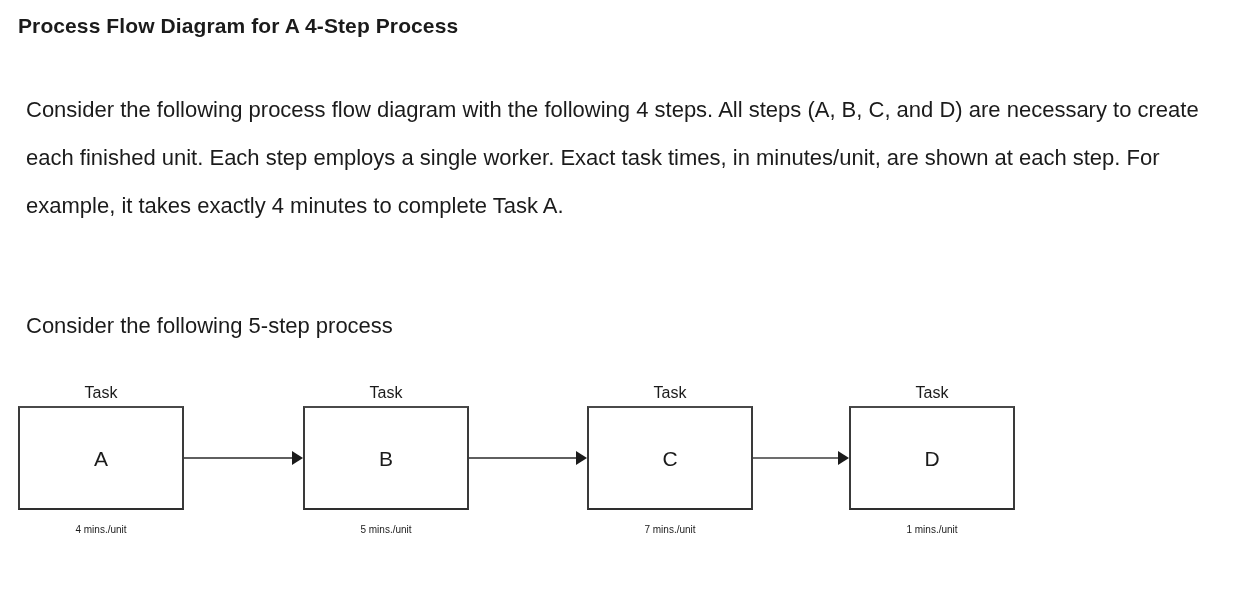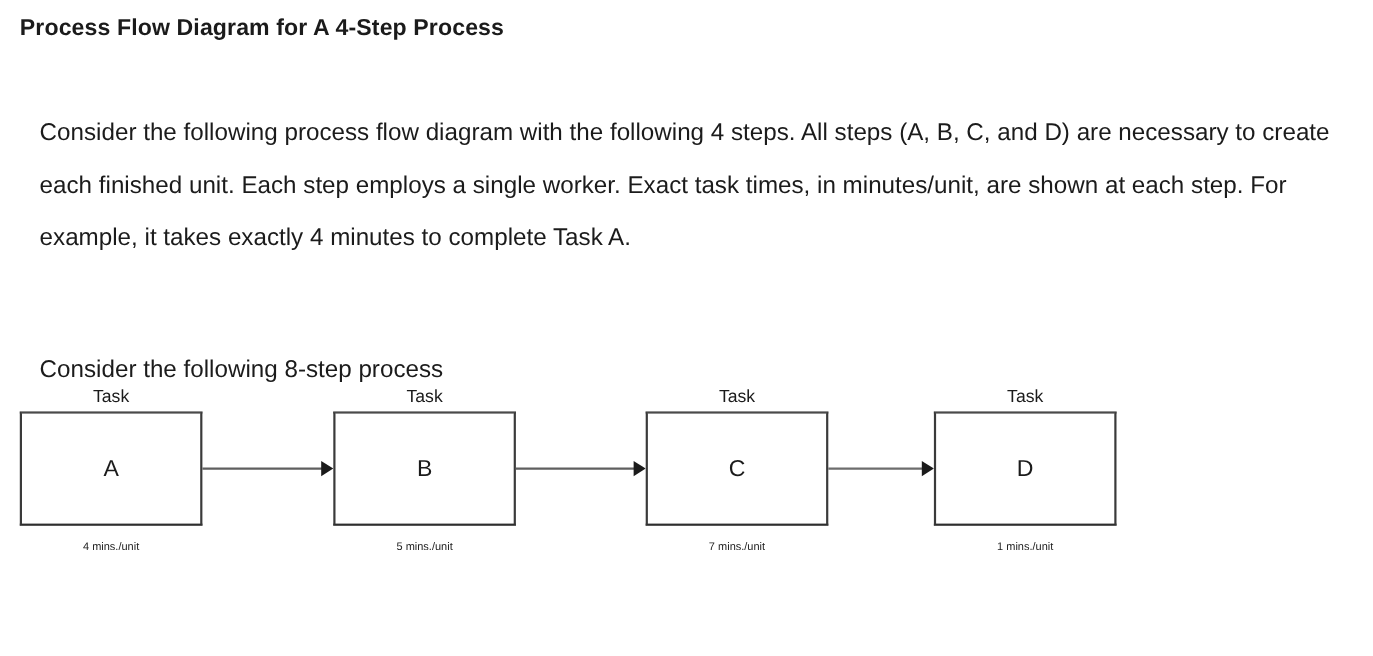--- a/index.html
+++ b/index.html
@@ -37,34 +37,34 @@
     font-weight: bold;
     letter-spacing: 0.1px;
     color: #1b1b1b;
   }
 
   
   .body-copy {
     position: absolute;
     left: 18px;
     width: 1212px;
-    margin: 18px;
+    margin: 8px;
     font-size: 22px;
     line-height: 48px;
     font-weight: normal;
     color: #1b1b1b;
   }
   .para-1 { top: 78px; }
   .para-2 { top: 294px; }
 
   
   .flow {
     position: absolute;
     left: 0;
-    top: 348px;
+    top: 380px;
     width: 1080px;
     height: 170px;
   }
 
   .step {
     position: absolute;
     top: 0;
     width: 166px;
   }
 
@@ -121,21 +121,21 @@
 </style>
 </head>
 <body>
 
 <div class="page">
 
   <h1 class="doc-title">Process Flow Diagram for A 4-Step Process</h1>
 
   <p class="body-copy para-1">Consider the following process flow diagram with the following 4 steps. All steps (A, B, C, and D) are necessary to create each finished unit. Each step employs a single worker. Exact task times, in minutes/unit, are shown at each step. For example, it takes exactly 4 minutes to complete Task A.</p>
 
-  <p class="body-copy para-2">Consider the following 8-step process</p>
+  <p class="body-copy para-2">Consider the following 5-step process</p>
 
   <div class="flow">
 
     <div class="step" style="left:18px;">
       <div class="step-caption-top">Task</div>
       <div class="step-box">
         <span class="step-letter">A</span>
       </div>
       <div class="step-caption-bottom">4 mins./unit</div>
     </div>

